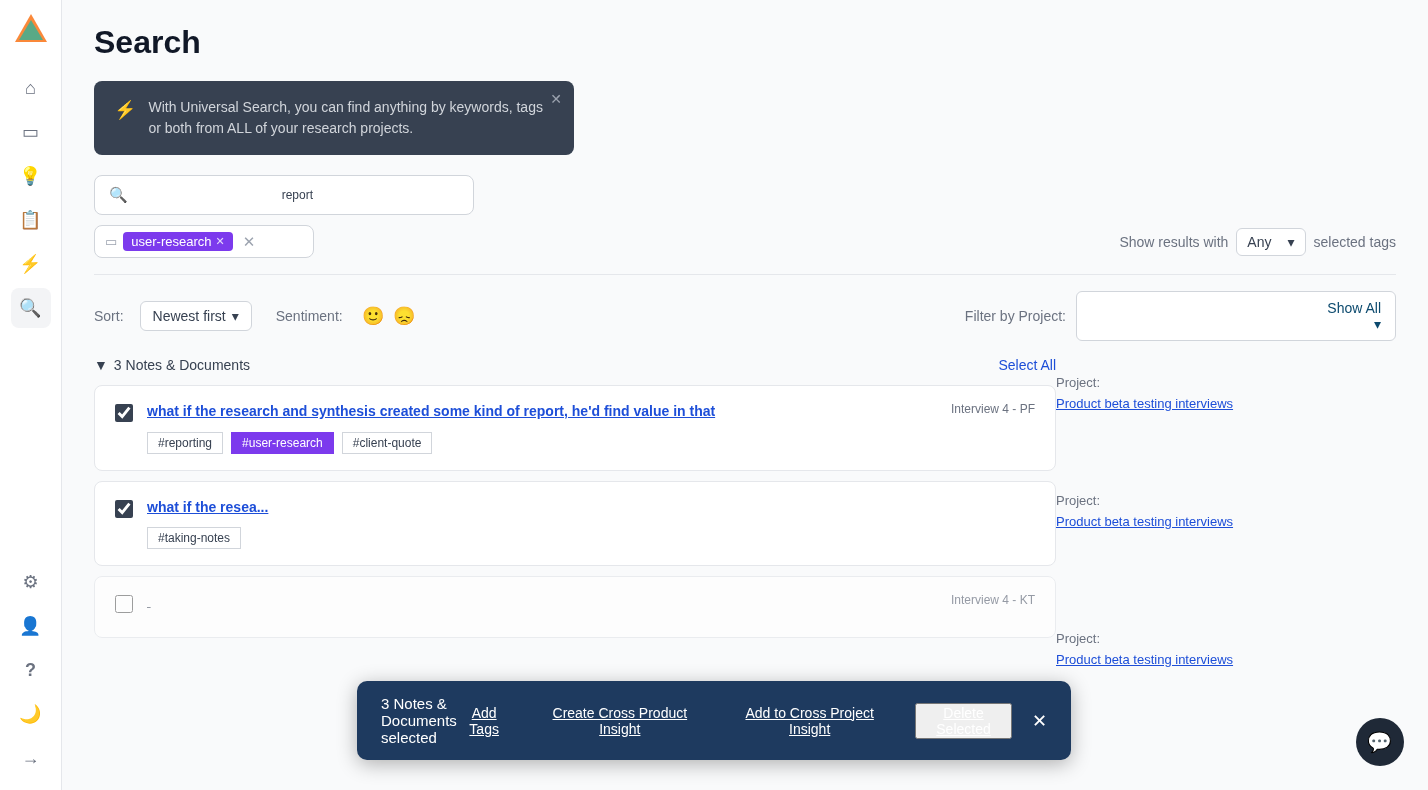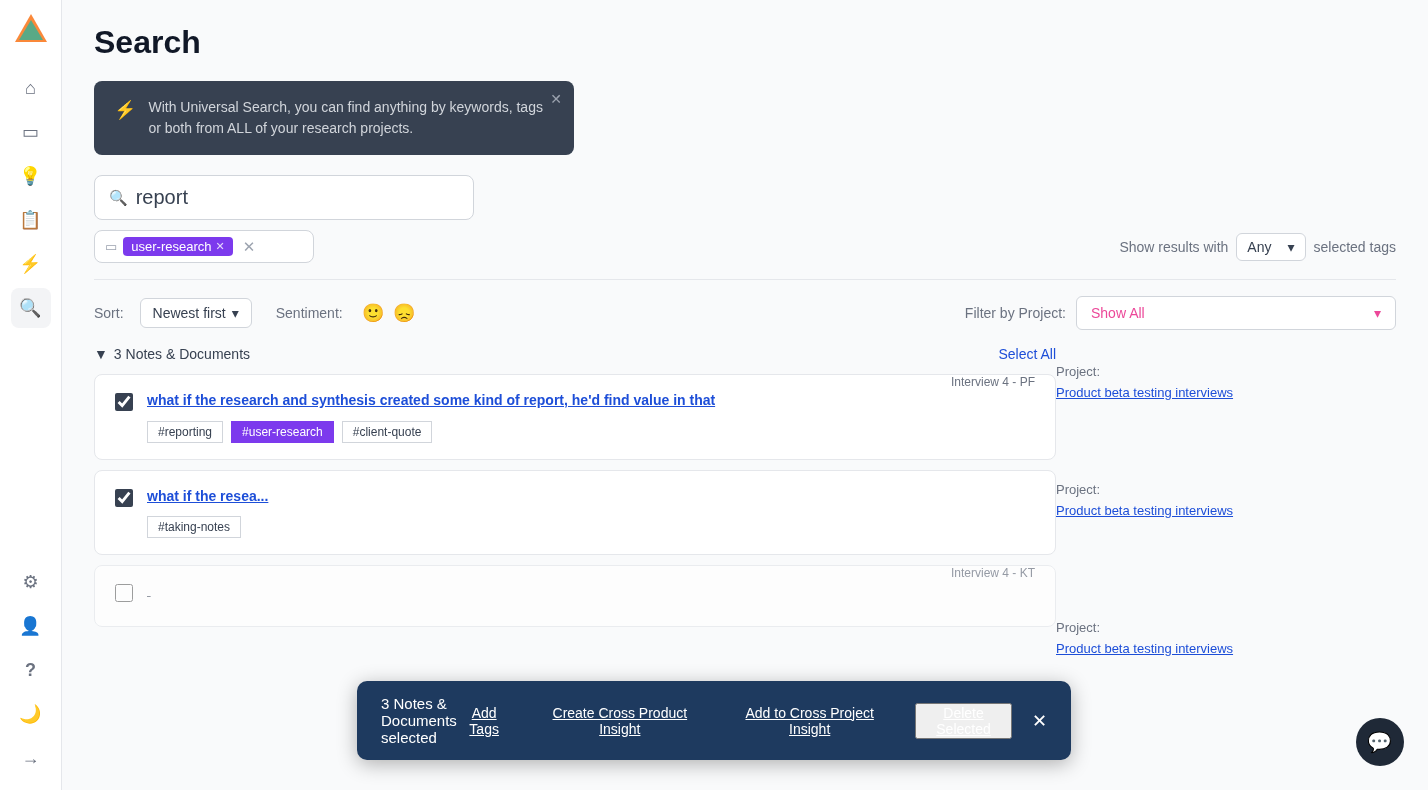--- a/index.html
+++ b/index.html
@@ -92,24 +92,25 @@
       padding: 10px 14px;
       display: flex;
       align-items: center;
       gap: 8px;
       max-width: 380px;
       margin-bottom: 10px;
     }
     .search-box input {
       border: none;
       outline: none;
-      font-size: 20px;
+      font-size: 12px;
       color: #374151;
       width: 100%;
       background: transparent;
+      text-align: center;
     }
     .search-icon-sm { color: #9ca3af; font-size: 15px; }
     .tag-filter-box {
       background: #ffffff;
       border: 1px solid #d1d5db;
       border-radius: 8px;
       padding: 6px 10px;
       display: flex;
       align-items: center;
       gap: 6px;
@@ -185,26 +186,27 @@
       align-items: center;
       gap: 10px;
     }
     .filter-label { color: #6b7280; font-size: 14px; }
     .project-dropdown {
       background: #ffffff;
       border: 1px solid #d1d5db;
       border-radius: 6px;
       padding: 8px 14px;
       display: flex;
-      align-items: center;
+      align-items: flex-end;
       justify-content: space-between;
       font-size: 14px;
-      color: #ec4899;
+      color: #0c4a6e;
       cursor: pointer;
       min-width: 320px;
+      flex-direction: column;
     }
 
     
     .results-header {
       display: flex;
       align-items: center;
       justify-content: space-between;
       margin-bottom: 12px;
     }
     .results-count {
@@ -248,21 +250,21 @@
       font-size: 14px;
       font-weight: 600;
       color: #1d4ed8;
       text-decoration: underline;
       margin-bottom: 10px;
       line-height: 1.4;
     }
     .result-source {
       position: absolute;
       right: 20px;
-      top: 0;
+      top: 16px;
       font-size: 12px;
       color: #6b7280;
     }
     .tags-row { display: flex; gap: 8px; flex-wrap: wrap; }
     .tag {
       border: 1px solid #d1d5db;
       border-radius: 0;
       padding: 3px 10px;
       font-size: 12px;
       color: #374151;

